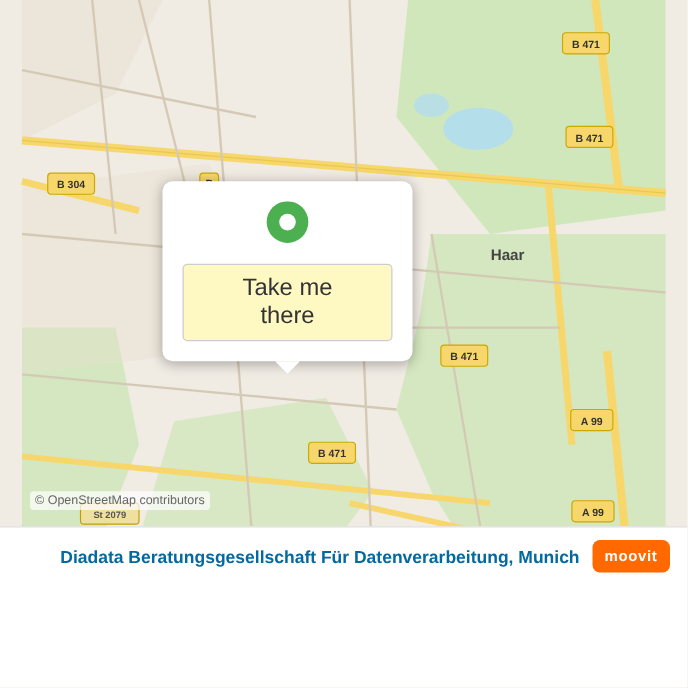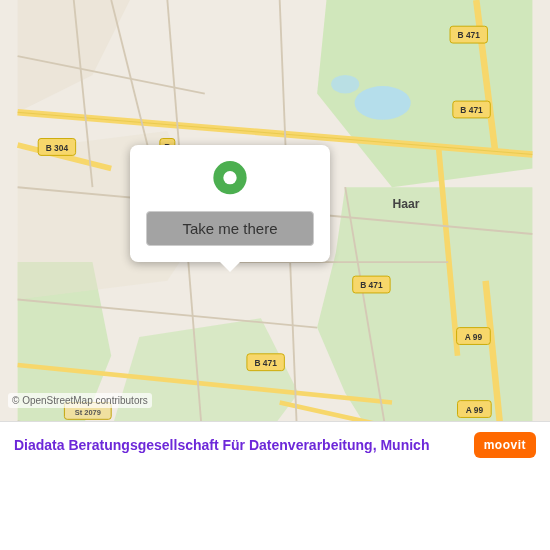--- a/index.html
+++ b/index.html
@@ -64,25 +64,25 @@
       border-top: 10px solid white;
     }
 
     .location-pin {
       width: 40px;
       height: 40px;
       margin-bottom: 10px;
     }
 
     #take-me-there-btn {
-      background: #a3a3a3;
+      background: #fef9c3;
       border: 1px solid #ccc;
       border-radius: 4px;
       padding: 8px 24px;
-      font-size: 15px;
+      font-size: 19px;
       color: #333;
       cursor: pointer;
       width: 100%;
       text-align: center;
     }
 
     
     #bottom-bar {
       position: absolute;
       bottom: 0;
@@ -97,28 +97,29 @@
       justify-content: space-between;
     }
 
     #bottom-info {
       flex: 1;
     }
 
     #place-name {
       font-size: 14px;
       font-weight: bold;
-      color: #6d28d9;
+      color: #0369a1;
       line-height: 1.3;
+      text-align: right;
     }
 
     #copyright {
       position: absolute;
       bottom: 60px;
-      left: 8px;
+      left: 24px;
       font-size: 10px;
       color: #666;
       background: rgba(255,255,255,0.7);
       padding: 2px 4px;
       border-radius: 3px;
       z-index: 15;
       margin-top: 26px;
     }
 
     

